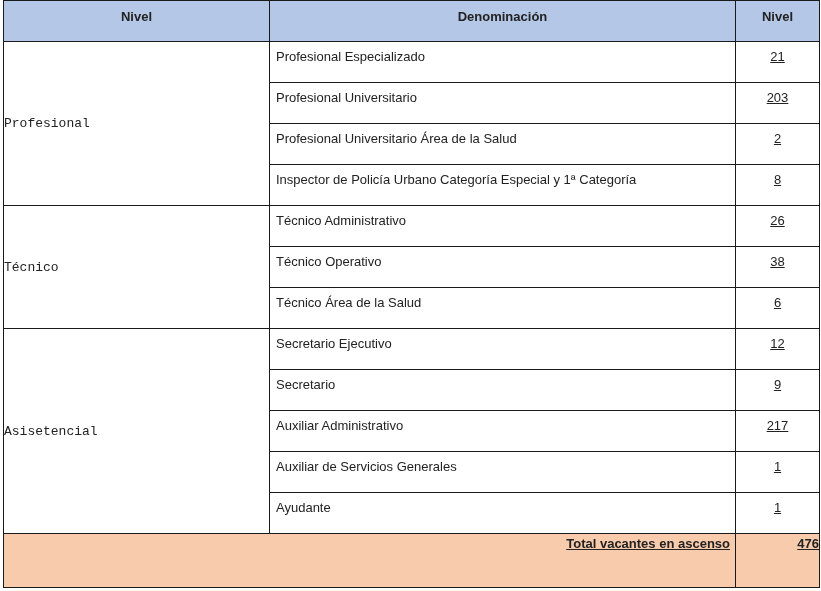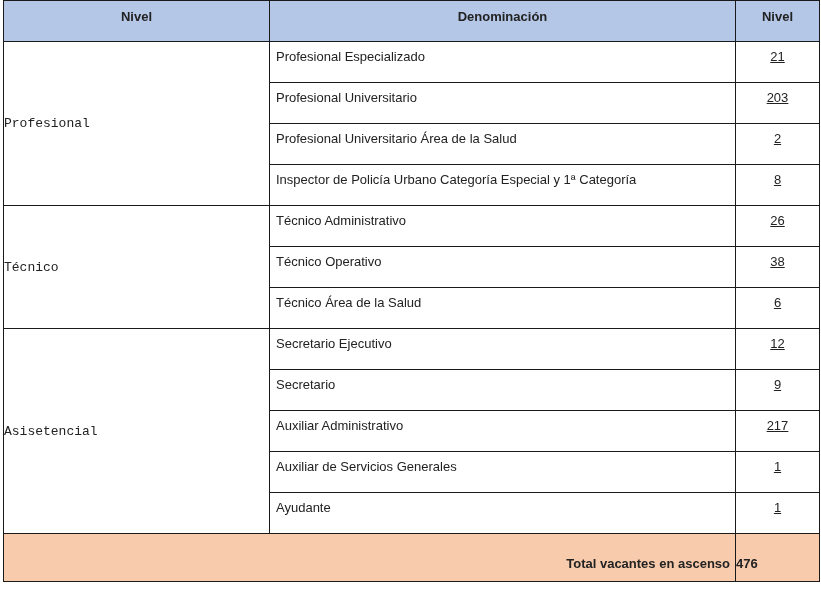--- a/index.html
+++ b/index.html
@@ -3,23 +3,23 @@
 <meta charset="utf-8">
 <style>
   html, body { margin:0; padding:0; background:#ffffff; }
   body { width:821px; height:591px; position:relative; font-family:"Liberation Sans", sans-serif; font-size:13px; color:#222; }
   table { position:absolute; left:3px; top:0; border-collapse:collapse; table-layout:fixed; width:816px; }
   td, th { border:1.5px solid #1a1a1a; padding:0; }
   th { background:#b4c7e7; font-weight:bold; height:41px; vertical-align:top; padding-top:8px; font-size:13px; box-sizing:border-box; }
   td.nivel { text-align:left; vertical-align:middle;font-family:Liberation Mono, monospace; }
   td.denom { height:41px; vertical-align:top; padding:7px 6px 0 6px; box-sizing:border-box; }
   td.total { text-align:center; vertical-align:top; padding-top:7px; box-sizing:border-box;text-decoration:underline; }
-  tr.foot td { background:#f8cbad; font-weight:bold; height:48px; vertical-align:top; padding-top:22px; box-sizing:border-box; }
+  tr.foot td { background:#f8cbad; font-weight:bold; height:54px; vertical-align:top; padding-top:2px; box-sizing:border-box;text-decoration:underline; }
   tr.foot td.lbl { text-align:right; padding-right:5px; }
-  tr.foot td.val { text-align:left;margin-top:42px; }
+  tr.foot td.val { text-align:right;margin-top:42px; }
 </style>
 </head>
 <body>
 
 <table>
   <colgroup>
       <col style="width:266px">
       <col style="width:466px">
       <col style="width:84px">
     </colgroup>

